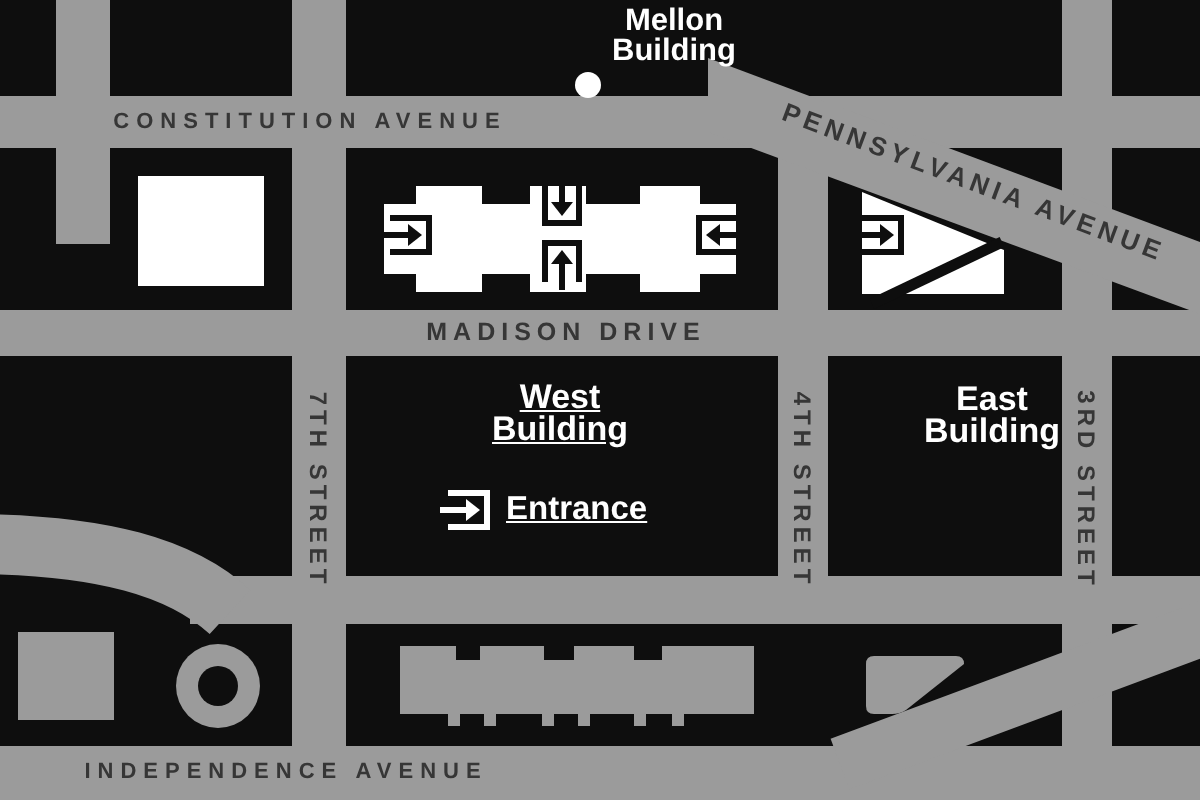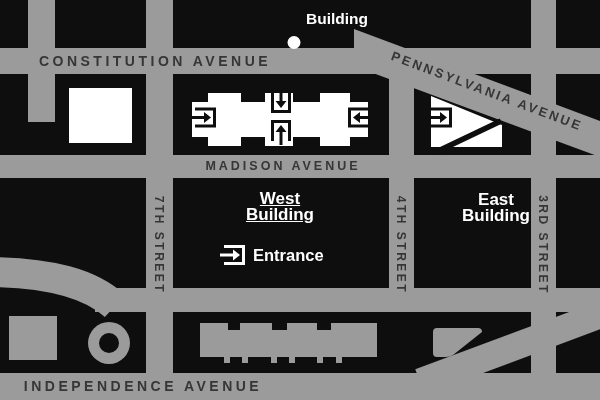--- a/index.html
+++ b/index.html
@@ -1,29 +1,29 @@
 <!DOCTYPE html>
 <html><head>
 <meta charset="utf-8">
 <style>
   html,body{margin:0;padding:0;background:#0e0e0e;}
   #map{position:relative;width:600px;height:400px;overflow:hidden;background:#0e0e0e;
        font-family:"Liberation Sans",sans-serif;}
   #map svg{position:absolute;left:0;top:0;}
   .label{position:absolute;font-weight:bold;white-space:nowrap;
          transform:translate(-50%,-50%);pointer-events:none;}
-  .road-label{color:#363636;font-size:14px;letter-spacing:3.5px;}
+  .road-label{color:#363636;font-size:11px;letter-spacing:3.5px;}
   .road-label.small{font-size:12.5px;letter-spacing:3px;}
   .road-label.vertical{font-size:12px;letter-spacing:2.5px;
          transform:translate(-50%,-50%) rotate(90deg);}
   .road-label.diagonal{transform:translate(-50%,-50%) rotate(20.5deg);
          font-size:13px;letter-spacing:2.5px;}
   .place-label{color:#ffffff;font-size:17px;line-height:16px;text-align:center;}
   .mellon{font-size:15.5px;line-height:15px;}
-  .entrance-label{color:#ffffff;font-size:16.5px;transform:translate(0,-50%);}
+  .entrance-label{color:#ffffff;font-size:16.5px;transform:translate(0,-50%);text-decoration:underline;}
 </style>
 </head>
 <body>
 
 <div id="map">
 
   <svg width="600" height="400" viewBox="0 0 600 400">
     <defs>
 
       <g id="entIcon">
@@ -94,28 +94,29 @@
     </g>
 
     <g color="#ffffff">
       <use href="#entIcon" transform="translate(235,255)"></use>
     </g>
 
     <circle cx="294" cy="42.5" r="6.5" fill="#ffffff"></circle>
   </svg>
 
   <div class="label road-label" style="left:155px;top:61px;">CONSTITUTION AVENUE</div>
-  <div class="label road-label small" style="left:283px;top:166px;">MADISON AVENUE</div>
+  <div class="label road-label small" style="left:283px;top:166px;">MADISON DRIVE</div>
   <div class="label road-label" style="left:143px;top:386px;">INDEPENDENCE AVENUE</div>
   <div class="label road-label diagonal" style="left:487px;top:91px;">PENNSYLVANIA AVENUE</div>
   <div class="label road-label vertical" style="left:159px;top:245px;">7TH STREET</div>
   <div class="label road-label vertical" style="left:401px;top:245px;">4TH STREET</div>
   <div class="label road-label vertical" style="left:543px;top:245px;">3RD STREET</div>
 
   <div class="label place-label mellon" style="left:337px;top:18px;">
+    <div>Mellon</div>
     <div>Building</div>
   </div>
   <div class="label place-label" style="left:280px;top:207px;text-decoration:underline;">
     <div>West</div>
     <div>Building</div>
   </div>
   <div class="label place-label" style="left:496px;top:208px;">
     <div>East</div>
     <div>Building</div>
   </div>

